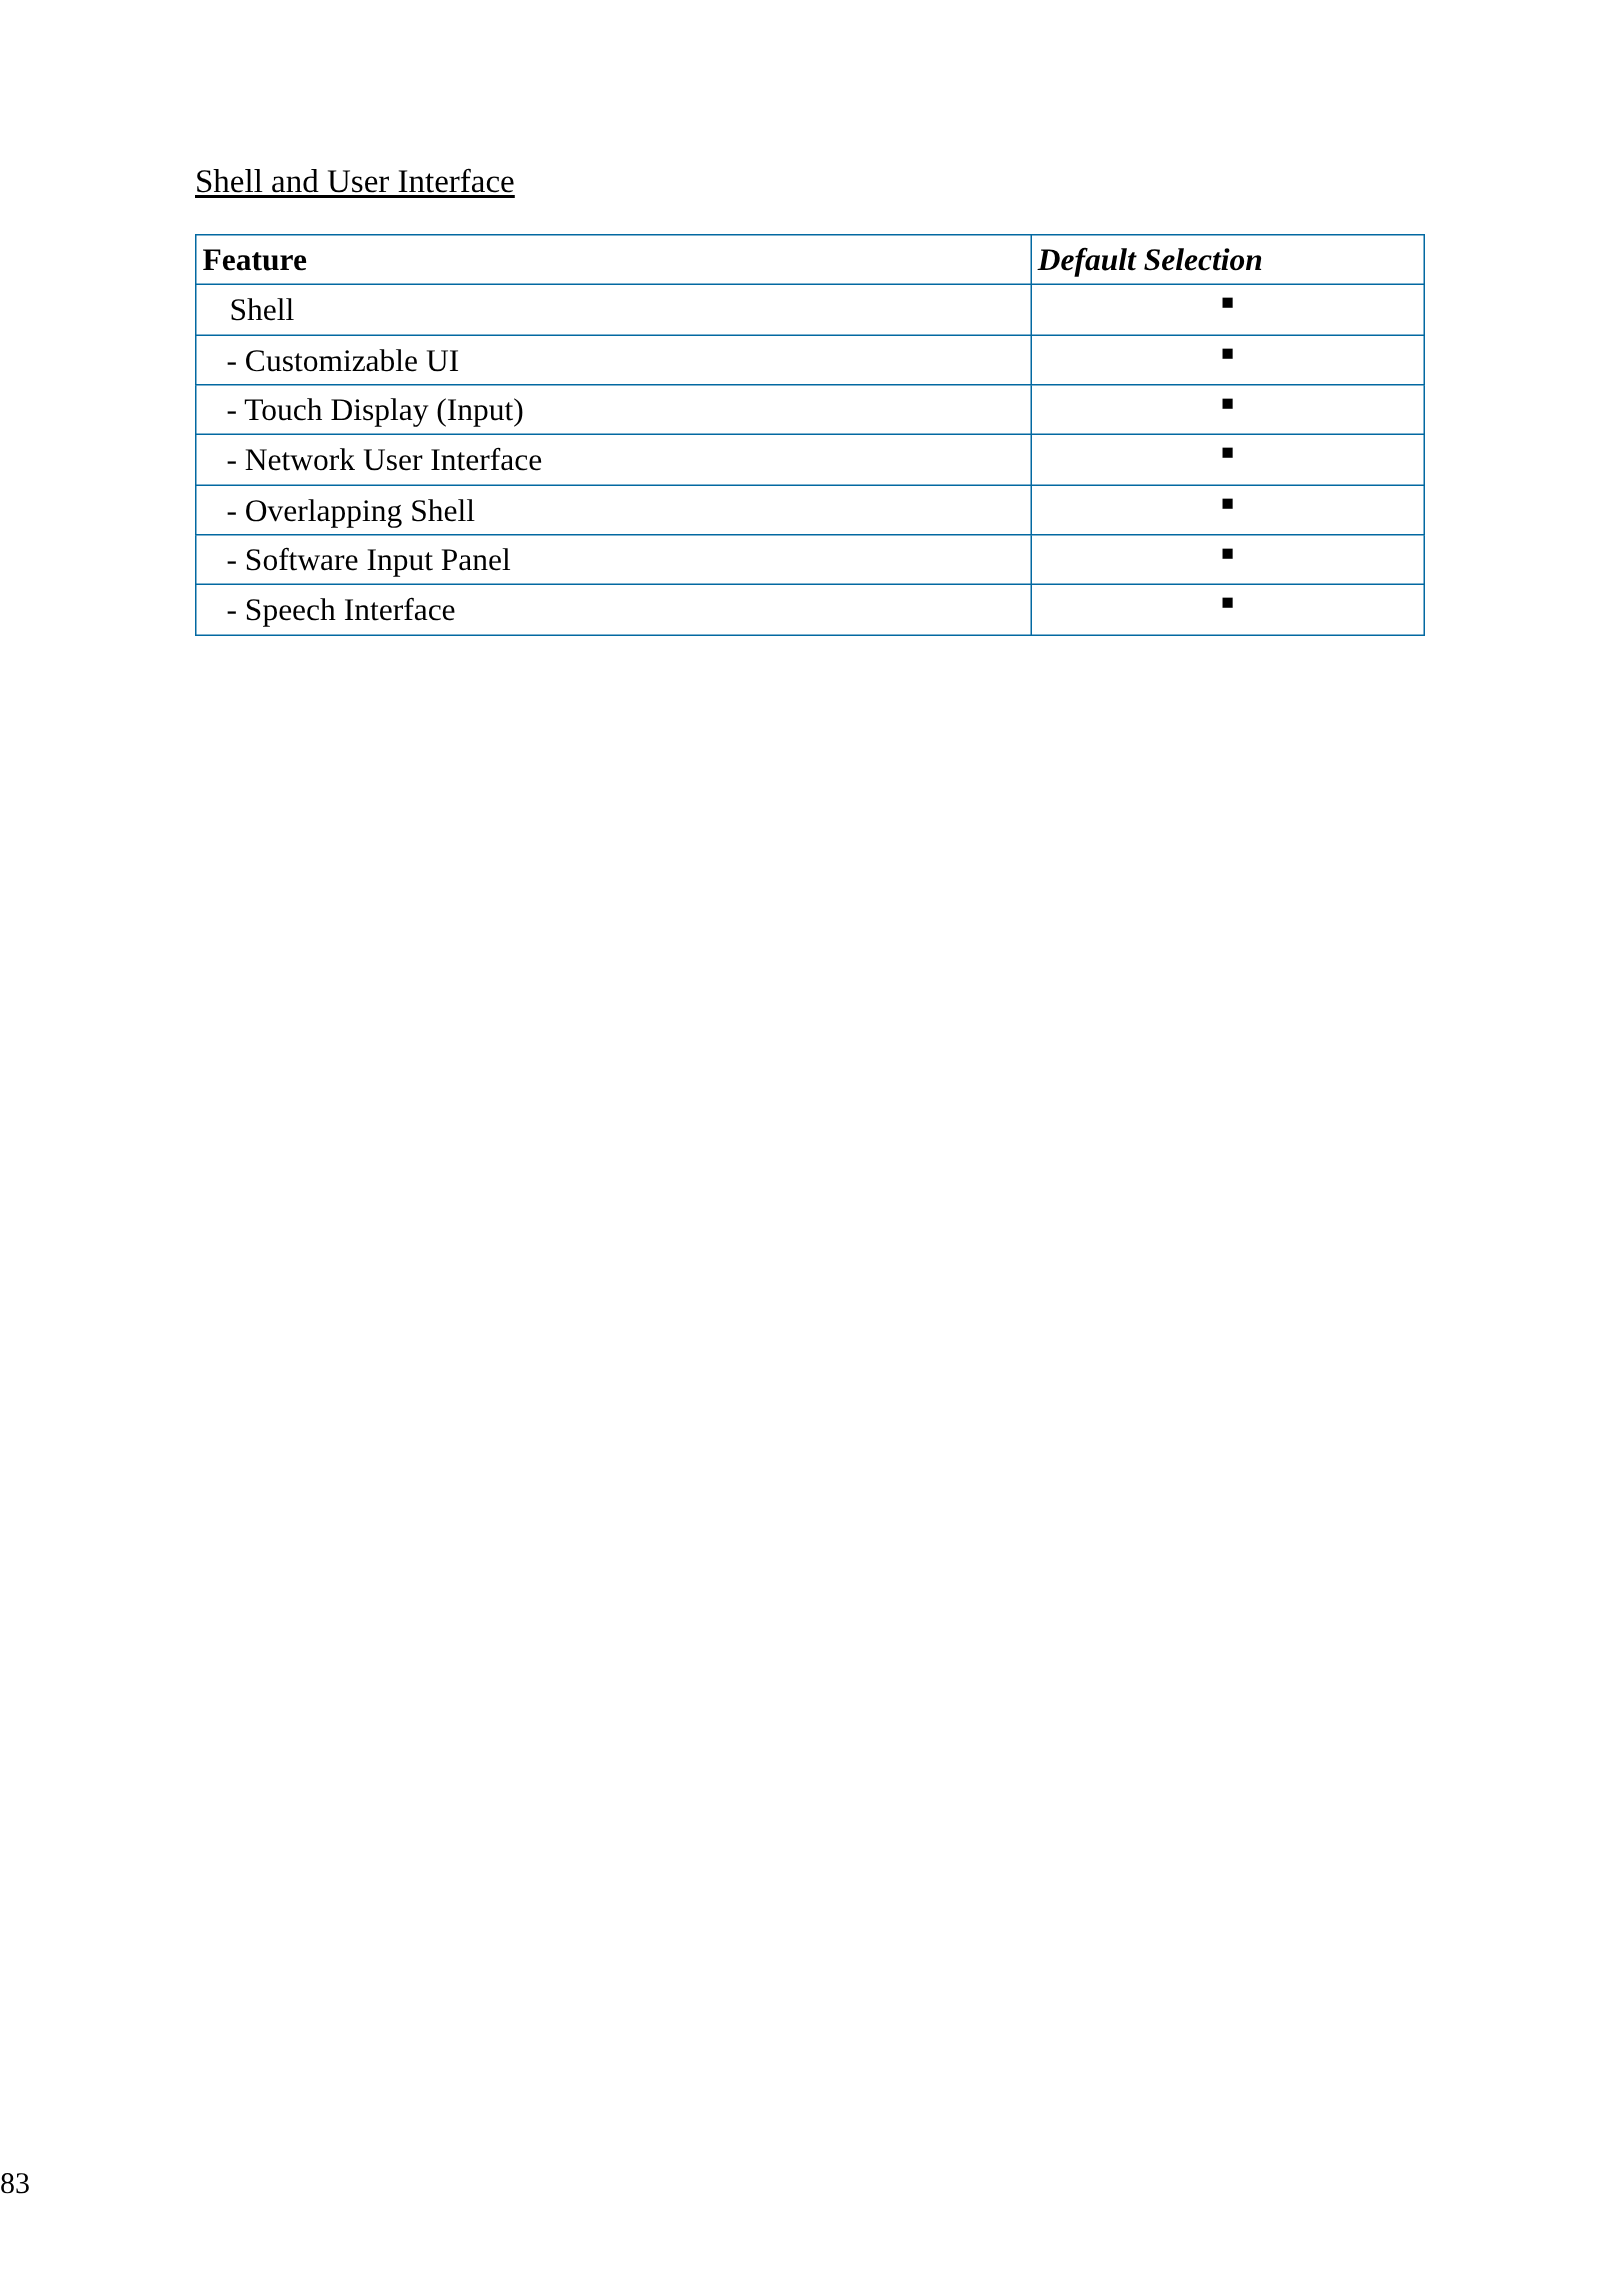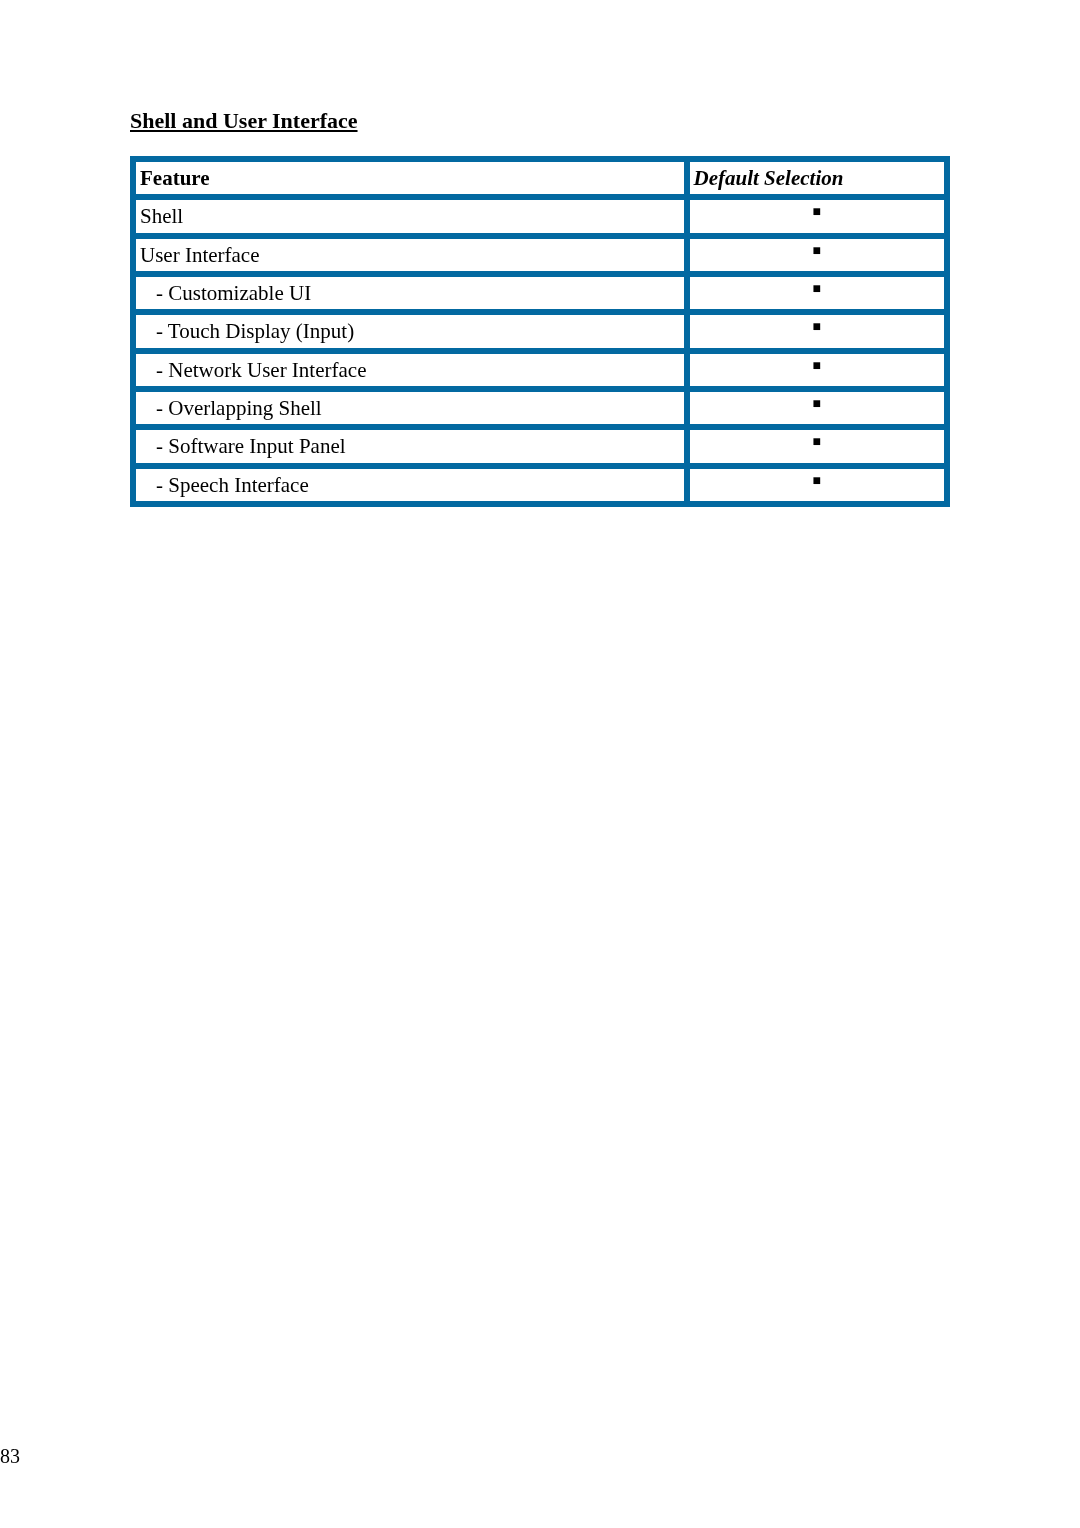--- a/index.html
+++ b/index.html
@@ -14,50 +14,50 @@
   .page {
     position: relative;
     box-sizing: border-box;
     width: 1080px;
     height: 1528px;
     padding: 108px 130px 80px 130px;
   }
   h2.section-heading {
     margin: 0 0 22px 0;
     font-size: 22px;
-    font-weight: bold;
+    font-weight: normal;
     text-decoration: underline;
   }
   table.feature-table {
     border-collapse: collapse;
     width: 100%;
     font-size: 21px;
   }
   table.feature-table th, table.feature-table td {
-    border: 6px solid #0369a1;
+    border: 1px solid #0369a1;
     padding: 2px 4px 2px 4px;
     vertical-align: top;
     line-height: 1.35;
   }
   table.feature-table th {
     text-align: left;
     font-weight: bold;
   }
   table.feature-table th.col-feature { width: 68%; }
   table.feature-table th.col-default {
     width: 32%;
     font-style: italic;
   }
   td.mark-cell {
     text-align: center;
     vertical-align: middle;
     font-family: Arial, sans-serif;
     font-size: 14px;
   }
-  .feature-text.indent-0 { padding-left: 0; }
+  .feature-text.indent-0 { padding-left: 0; margin-left: 18px; }
   .feature-text.indent-1 { padding-left: 16px; }
   .page-number {
     position: absolute;
     bottom: 60px;
     left: 0;
     right: 0;
     text-align: left;
     font-size: 20px;
   }
 </style>
@@ -70,24 +70,20 @@
   <table class="feature-table">
     <thead>
       <tr>
         <th class="col-feature">Feature</th>
         <th class="col-default">Default Selection</th>
       </tr>
     </thead>
     <tbody id="tbody">
         <tr>
           <td><span class="feature-text indent-0" style="display: inline-block;">Shell</span></td>
-          <td class="mark-cell"><span>■</span></td>
-        </tr>
-        <tr>
-          <td><span class="feature-text indent-0" style="display: inline-block;">User Interface</span></td>
           <td class="mark-cell"><span>■</span></td>
         </tr>
         <tr>
           <td><span class="feature-text indent-1" style="display: inline-block;">- Customizable UI</span></td>
           <td class="mark-cell"><span>■</span></td>
         </tr>
         <tr>
           <td><span class="feature-text indent-1" style="display: inline-block;">- Touch Display (Input)</span></td>
           <td class="mark-cell"><span>■</span></td>
         </tr>

